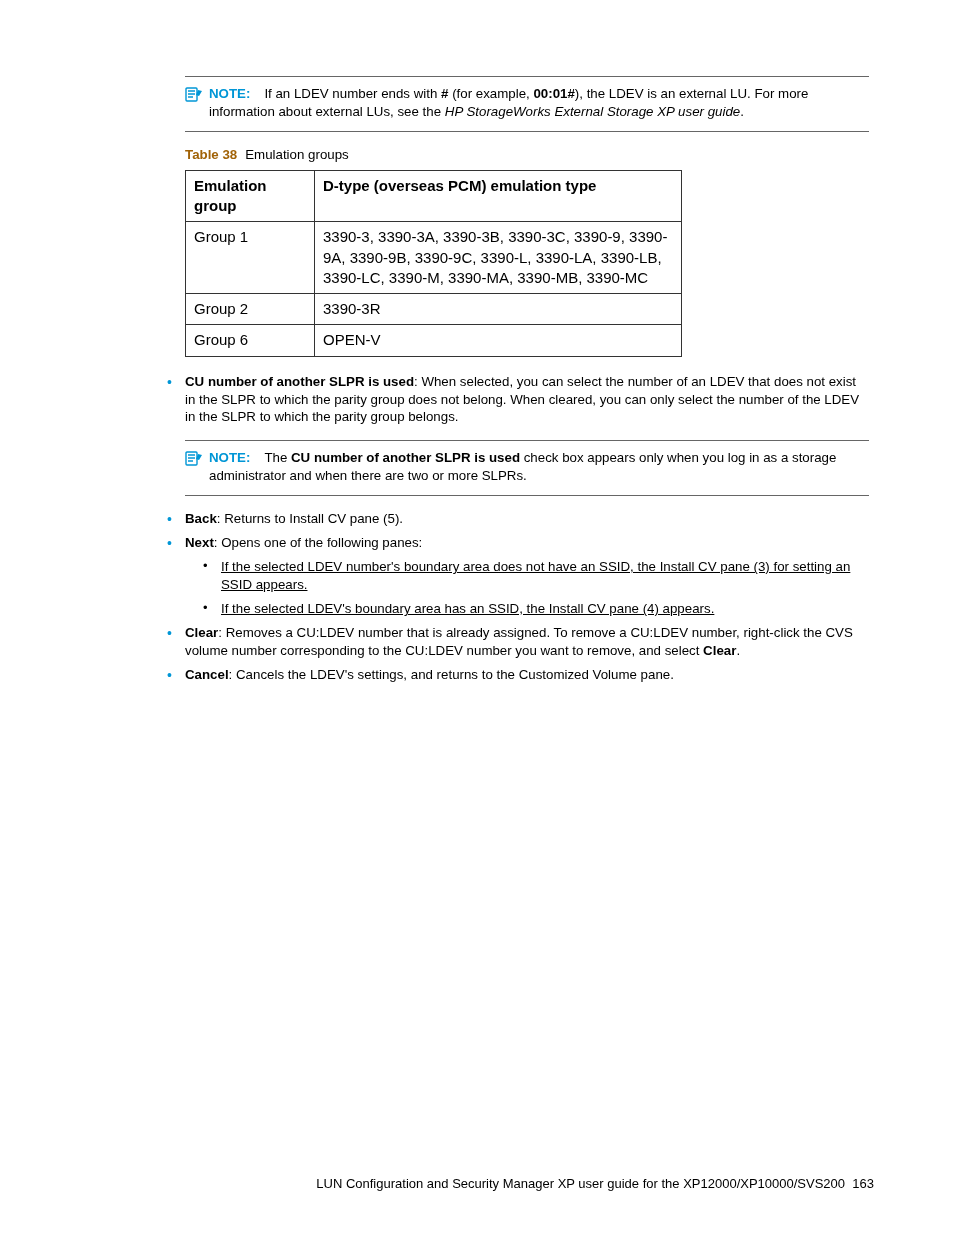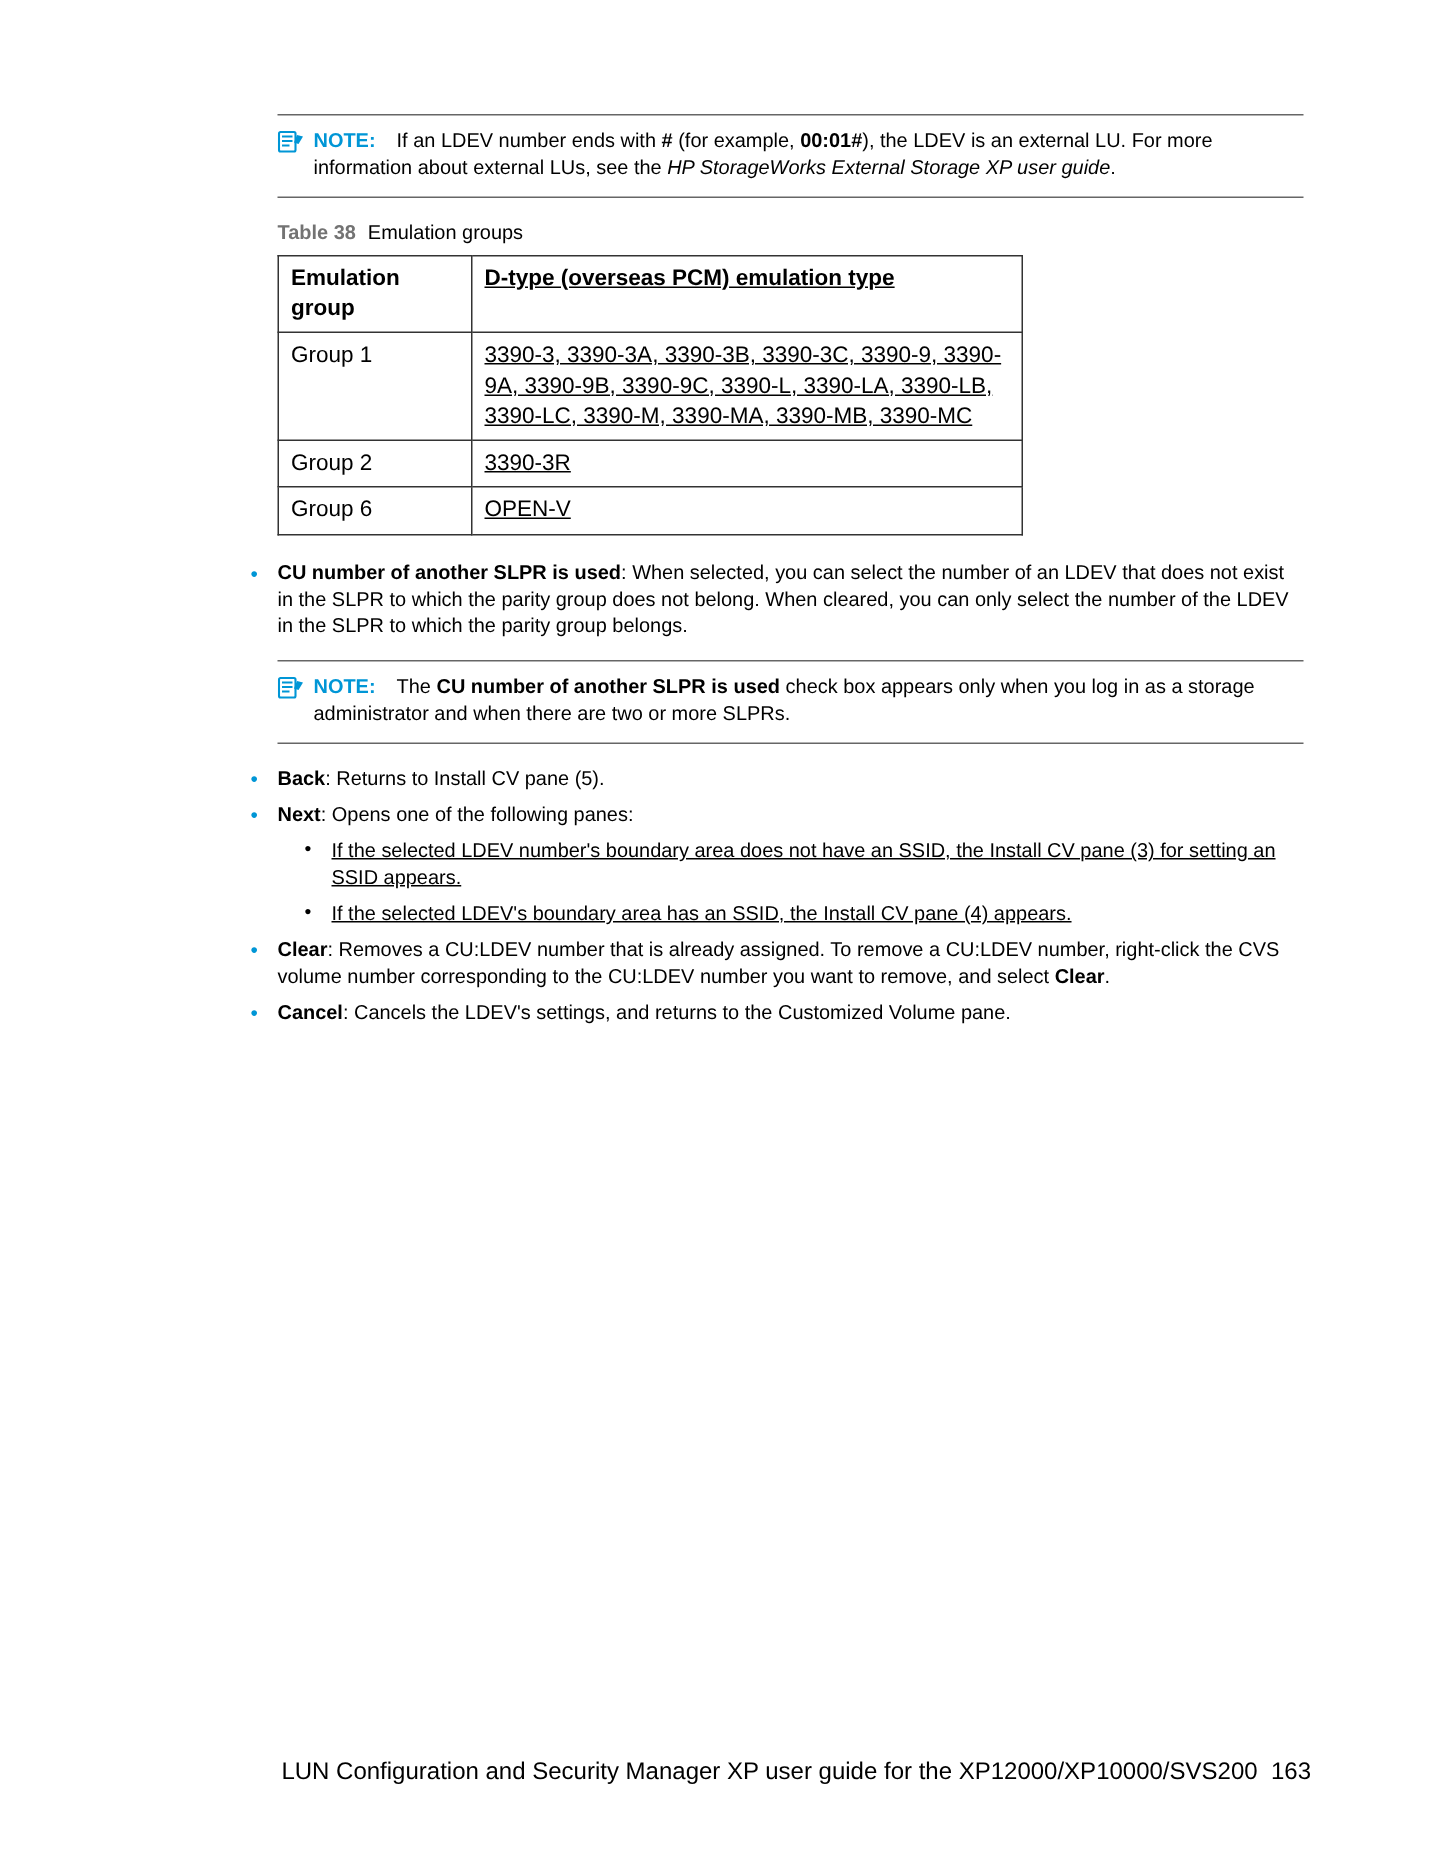--- a/index.html
+++ b/index.html
@@ -40,40 +40,40 @@
     font-weight: bold;
     margin-right: 14px;
   }
   .note-text {
     flex: 1;
   }
   .table-caption {
     margin: 10px 0 6px 0;
   }
   .table-caption .tno {
-    color: #737373;
+    color: #a16207;
     font-weight: bold;
     margin-right: 8px;
   }
   table.emu {
     border-collapse: collapse;
     margin-bottom: 16px;
   }
   table.emu th, table.emu td {
     border: 1px solid #333;
     padding: 5px 8px;
     text-align: left;
     vertical-align: top;
     font-size: 15px;
   }
   table.emu th {
     font-weight: bold;
   }
   table.emu th.col1, table.emu td.col1 { width: 112px; }
-  table.emu th.col2, table.emu td.col2 { width: 350px; text-decoration: underline; }
+  table.emu th.col2, table.emu td.col2 { width: 350px; }
   ul.main-list {
     list-style: none;
     padding-left: 0;
     margin: 0 0 0 -18px;
   }
   ul.main-list > li {
     position: relative;
     padding-left: 18px;
     margin: 6px 0;
   }
@@ -105,21 +105,21 @@
     color: #000;
     font-size: 13px;
     line-height: 1.3;
   }
   .bold { font-weight: bold; }
   .italic { font-style: italic; }
   .footer {
     position: absolute;
     bottom: 42px;
     right: 80px;
-    font-size: 16px;
+    font-size: 13px;
   }
 </style>
 </head>
 <body>
 
 <div class="content-block">
 
   <div class="note-block">
     <div class="note-row">
       <div class="note-icon">

